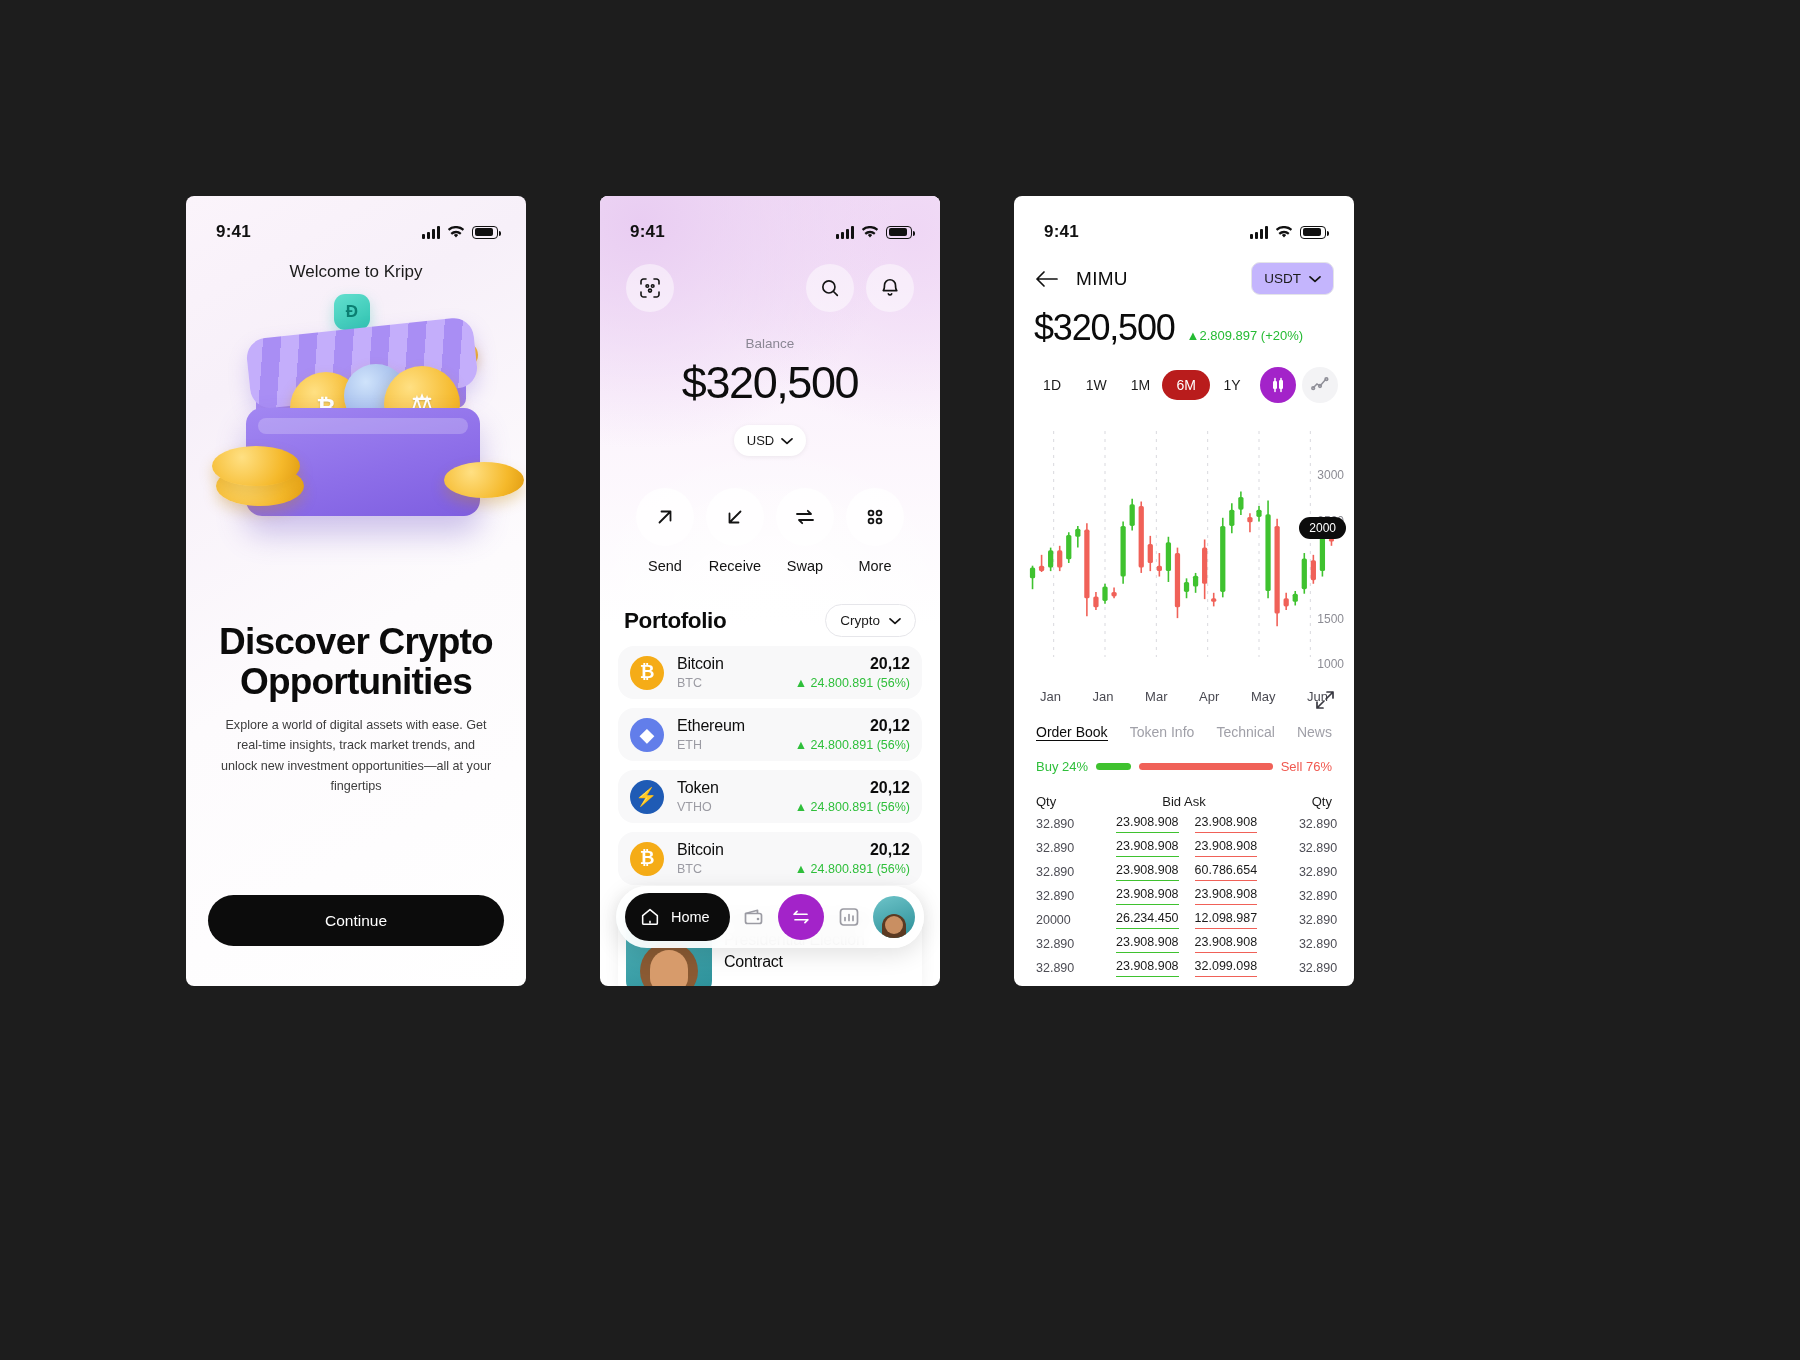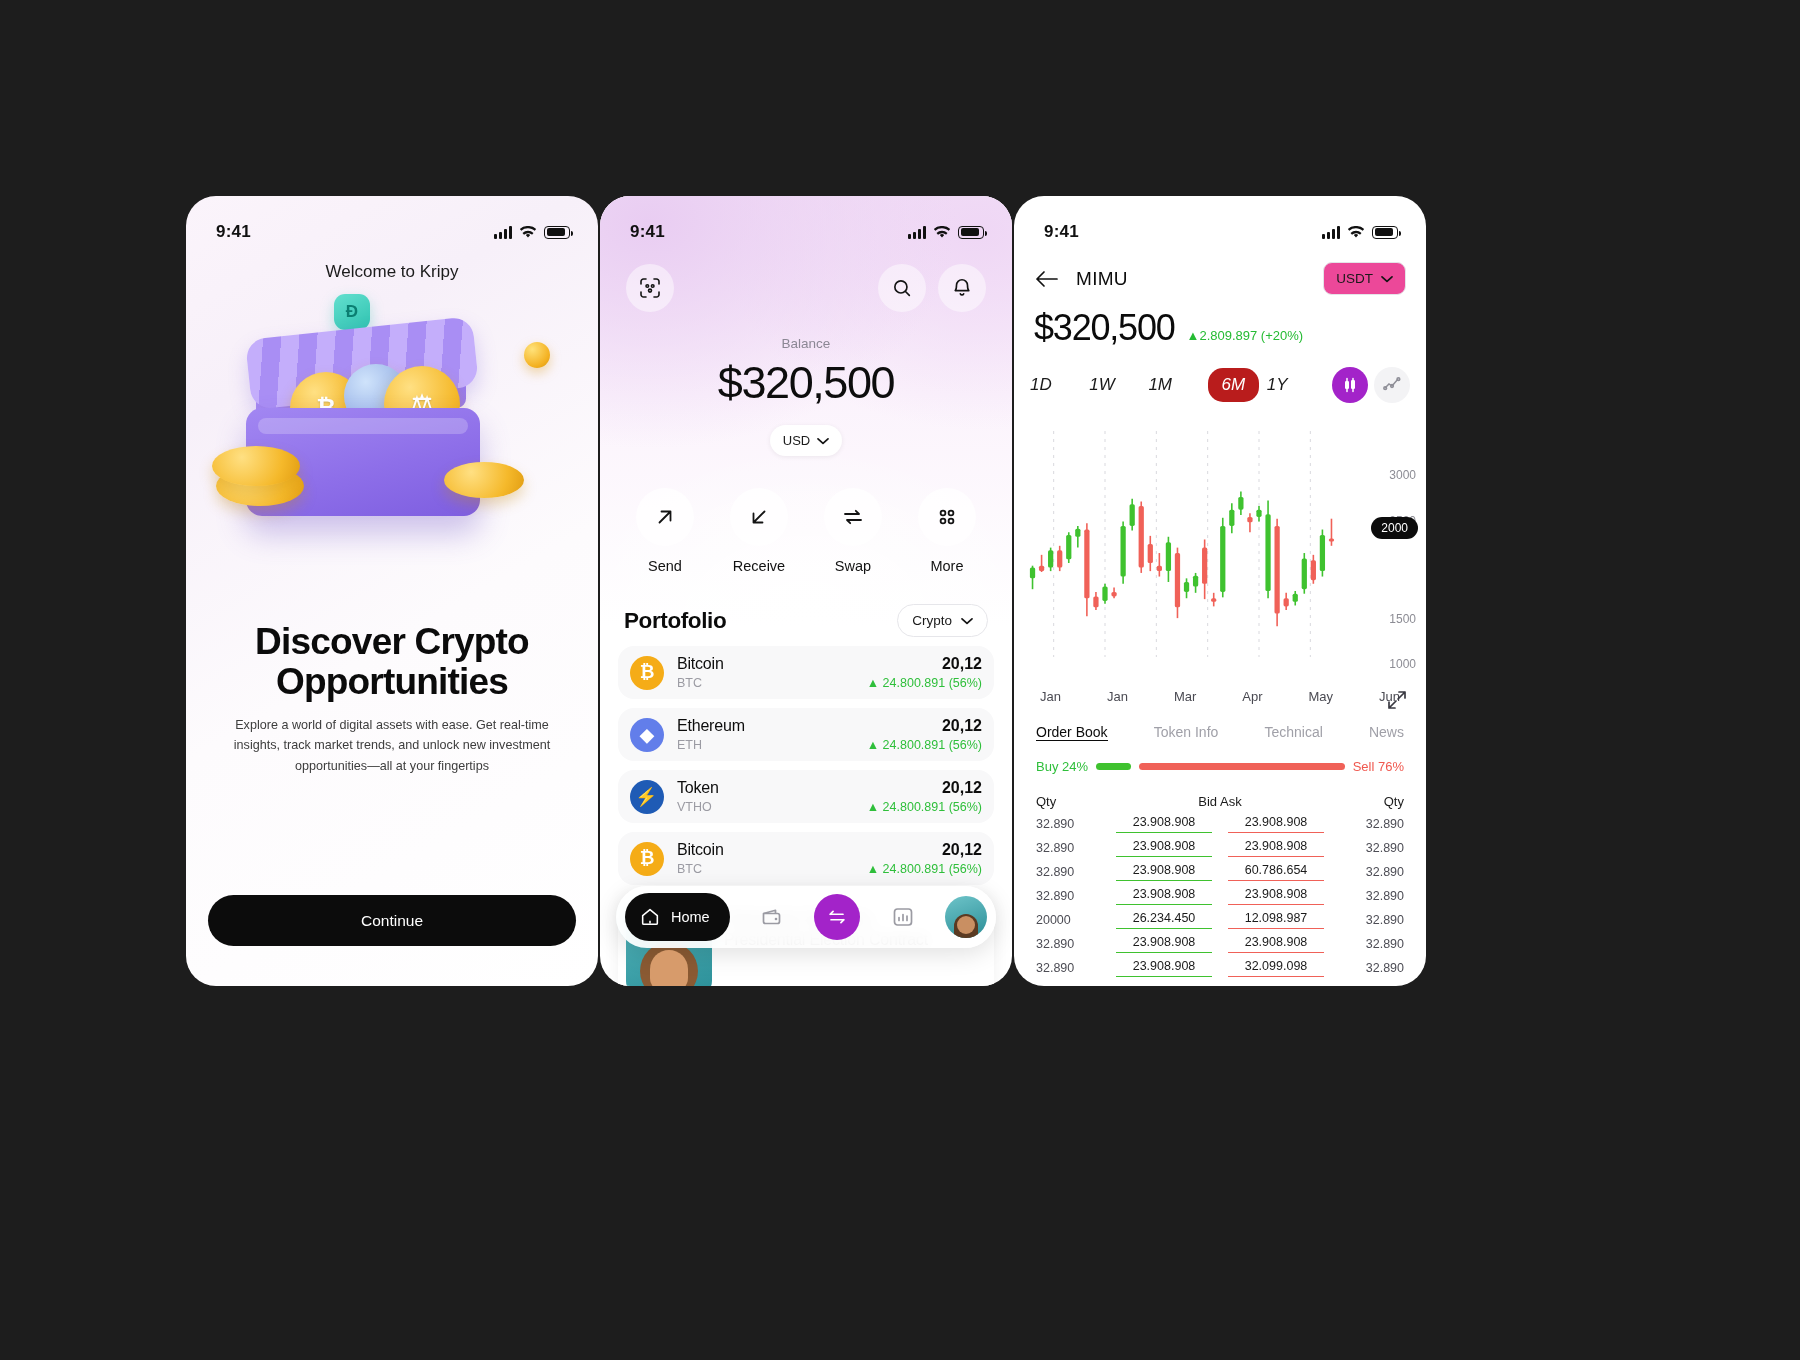--- a/index.html
+++ b/index.html
@@ -7,22 +7,22 @@
     width: 1800px; height: 1360px;
     background: #1d1d1d;
     font-family: "Liberation Sans", sans-serif;
     overflow: hidden;
   }
   .stage { position: relative; width: 1800px; height: 1360px; }
 
   
   .phone {
     position: absolute;
-    width: 412px; height: 790px;
-    border-radius: 30px;
+    width: 340px; height: 790px;
+    border-radius: 8px;
     overflow: hidden;
     background: #fff;
   }
   #phone1 { left: 186px; top: 196px; background: linear-gradient(150deg,#fbf4fb 0%,#f7f0f9 22%,#fdfbfd 55%,#ffffff 100%); }
   #phone2 { left: 600px; top: 196px; background: #ffffff; }
   #phone3 { left: 1014px; top: 196px; background: #ffffff; }
 
   
   .statusbar {
     position: relative; height: 54px;
@@ -182,28 +182,28 @@
   }
   .news-thumb { width: 86px; height: 90px; border-radius:13px; background:linear-gradient(160deg,#57b9bf,#2b8f98); position:relative; overflow:hidden; flex:0 0 86px; }
   .news-thumb::after{content:'';position:absolute;left:14px;bottom:-6px;width:58px;height:58px;border-radius:50%;background:#8a5a33;}
   .news-thumb::before{content:'';position:absolute;left:24px;bottom:2px;width:38px;height:42px;border-radius:19px 19px 14px 14px;background:#d79b6b;z-index:2;}
   .news-txt { font-size:16px; line-height:1.34; color:#0d0d0d; letter-spacing:-.2px; padding-top:4px; }
 
   
   .p3-head { display:flex; align-items:center; gap:16px; padding: 12px 20px 0; }
   .p3-title { font-size:19px; color:#0d0d0d; letter-spacing:.3px; flex:1; }
   .usdt-pill {
-    height:33px; padding:0 12px; border-radius:9px; border:1px solid #e4e4e8; background:#ec4899;
+    height:33px; padding:0 12px; border-radius:9px; border:1px solid #e4e4e8; background:#c4b5fd;
     display:flex; align-items:center; gap:8px; font-size:13.5px; color:#1a1a1a; cursor:pointer;
   }
   .p3-price { display:flex; align-items:baseline; gap:12px; padding: 12px 20px 0; }
   .p3-amount { font-size:36px; letter-spacing:-1.2px; color:#0b0b0b; }
   .p3-delta { font-size:13px; color:#25bb33; }
   .ranges { display:flex; align-items:center; gap:0; padding: 18px 16px 0; }
-  .rng { flex:1; text-align:left; font-size:17px; color:#1b1b1b; cursor:pointer;font-style:italic; }
+  .rng { flex:1; text-align:center; font-size:14px; color:#1b1b1b; cursor:pointer; }
   .rng.active { }
   .rng.active span { background:#b91c1c; color:#fff; padding:7px 14px; border-radius:15px; display:inline-block; }
   .chart-tog { display:flex; gap:6px; margin-left:6px; }
   .tog {
     width:36px; height:36px; border-radius:50%; display:flex; align-items:center; justify-content:center; cursor:pointer;
   }
   .tog.sel { background:#a323c9; }
   .tog.unsel { background:#f3f3f5; }
 
   .chart-wrap { position:relative; height: 268px; margin: 14px 0 0; }

